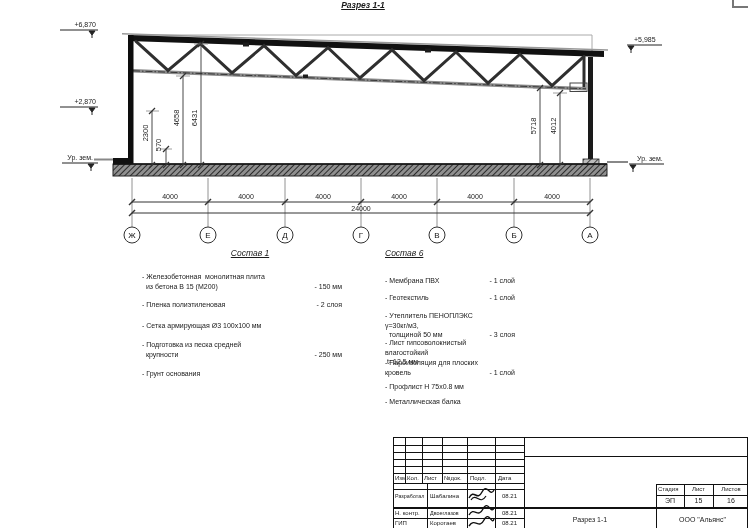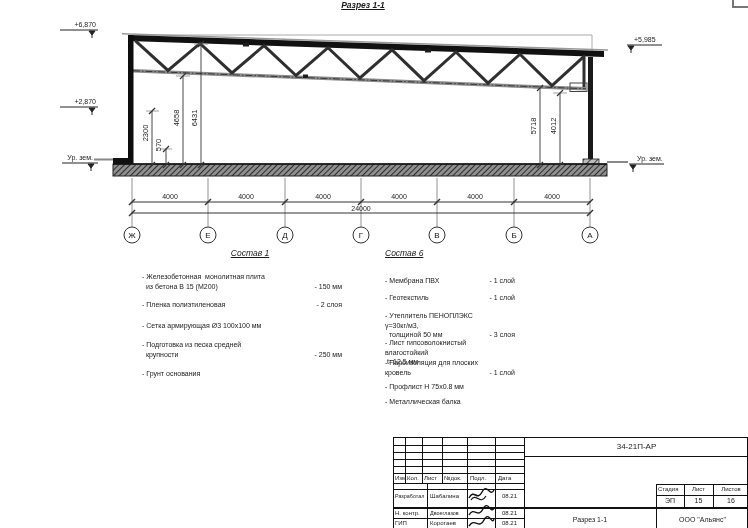--- a/index.html
+++ b/index.html
@@ -294,21 +294,20 @@
   <div class="hline" style="left:0;top:28px;width:130px;"></div>
   <div class="hline" style="left:0;top:35px;width:130px;"></div>
   <div class="hline" style="left:0;top:45px;width:130px;"></div>
   <div class="hline" style="left:0;top:51px;width:130px;"></div>
   <div class="hline" style="left:0;top:80px;width:130px;"></div>
   <div class="hline" style="left:130px;top:18px;width:225px;"></div>
   <div class="hline" style="left:262px;top:46px;width:93px;"></div>
   <div class="hline" style="left:262px;top:57px;width:93px;"></div>
   <div class="hline thick" style="left:0;top:69px;width:355px;"></div>
 
-  <div class="tb-txt ctr" style="left:130px;top:4px;width:225px;font-size:8px;">34-21П-АР</div>
 
   <div class="tb-txt" style="left:1px;top:37px;">Изм.</div>
   <div class="tb-txt" style="left:13px;top:37px;">Кол.</div>
   <div class="tb-txt" style="left:30px;top:37px;">Лист</div>
   <div class="tb-txt" style="left:50px;top:37px;">№док.</div>
   <div class="tb-txt" style="left:76px;top:37px;">Подл.</div>
   <div class="tb-txt" style="left:104px;top:37px;">Дата</div>
 
   <div class="tb-txt" style="left:1px;top:55px;font-size:5.4px;">Разработал</div>
   <div class="tb-txt" style="left:36px;top:55px;">Шабалина</div>

